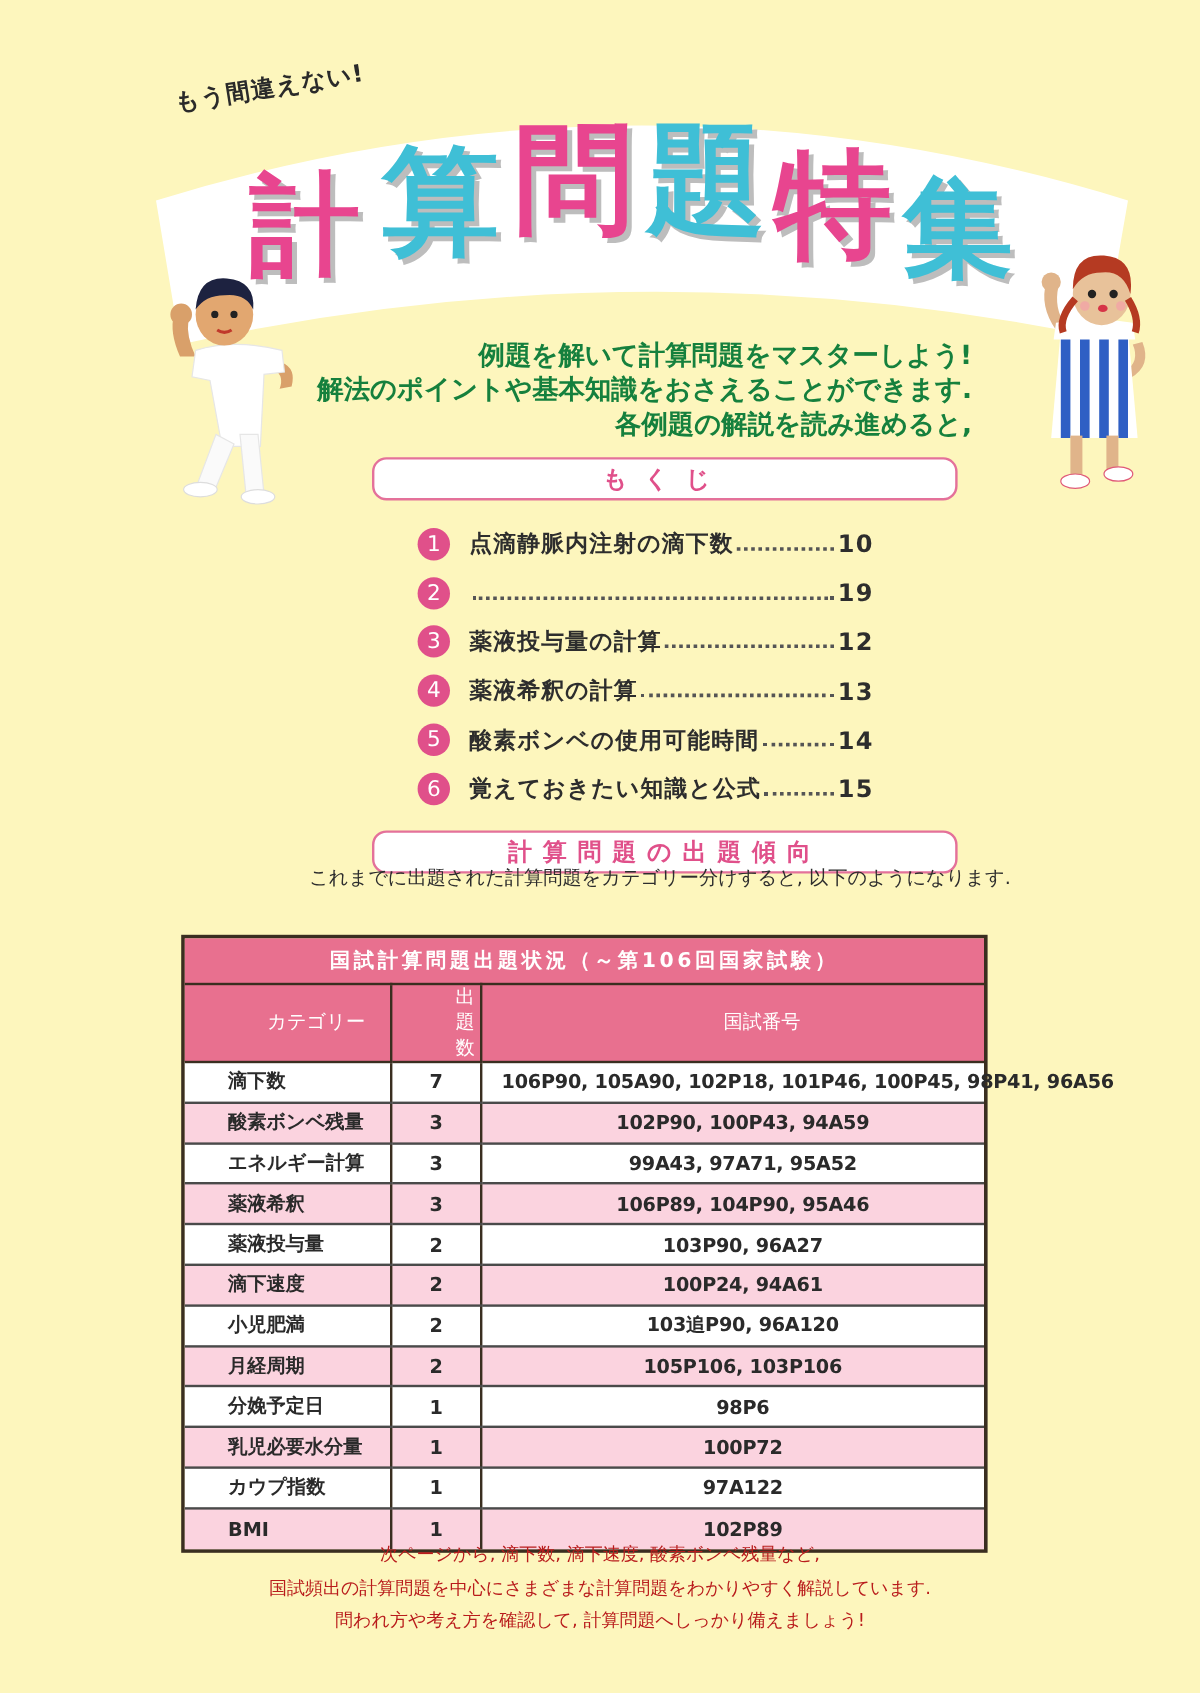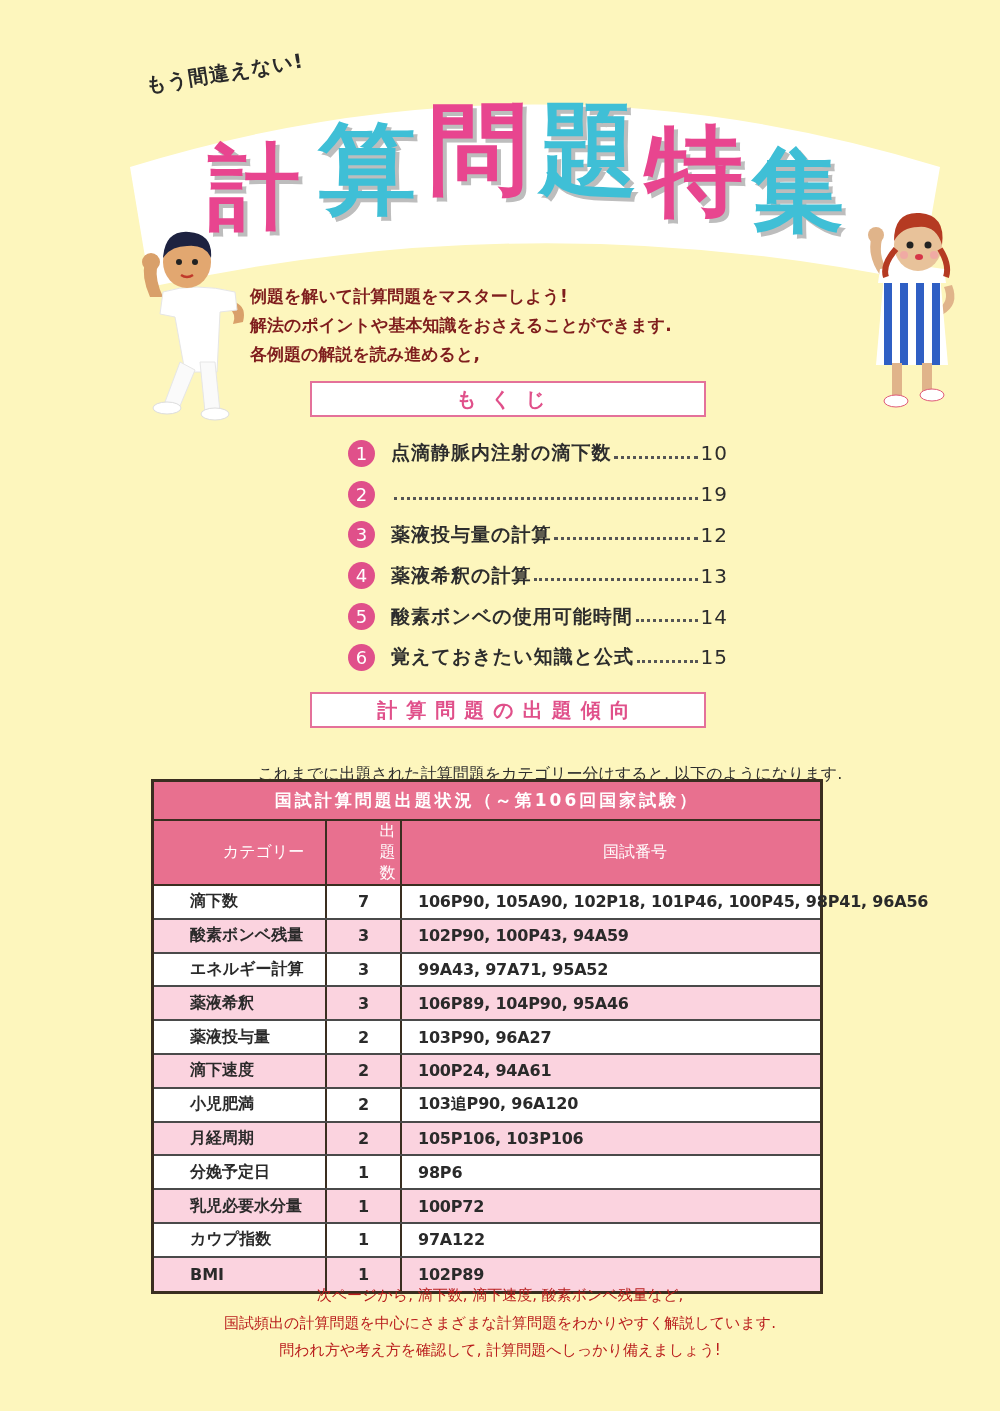--- a/index.html
+++ b/index.html
@@ -28,52 +28,52 @@
     text-shadow: 4px 4px 0 #bdbdbd;
     font-family: "DejaVu Sans", sans-serif;
   }
 
   
   .char { position: absolute; }
 
   
   .intro {
     position: absolute; left: 250px; width: 560px; top: 282px;
-    text-align: left; font-size: 17px; line-height: 29px; font-weight: bold;
-    color: #7f1d1d;
+    text-align: right; font-size: 22px; line-height: 29px; font-weight: bold;
+    color: #15803d;
   }
 
   
   .section-box {
-    position: absolute; left: 310px; width: 396px; height: 36px;
-    background: #fff; border: 2px solid #e4719a; border-radius: 0;
+    position: absolute; left: 310px; width: 488px; height: 36px;
+    background: #fff; border: 2px solid #e4719a; border-radius: 12px;
     color: #e0508a; font-size: 20px; letter-spacing: 14px; text-align: center;
     line-height: 32px; font-weight: bold;
   }
   .section-box.toc { top: 381px; }
   .section-box.trend { top: 692px; letter-spacing: 9px; }
 
   
   .toc-list { position: absolute; left: 348px; top: 433px; width: 380px; }
   .toc-item {
     display: flex; align-items: center; height: 40.8px;
     font-size: 19px; font-weight: bold; color: #2d2d2d;
   }
   .toc-num {
     width: 27px; height: 27px; border-radius: 50%;
     background: #e0508a; color: #fff; font-size: 18px; font-weight: normal;
     display: flex; align-items: center; justify-content: center;
     margin-right: 16px; flex-shrink: 0;
   }
   .toc-title { white-space: nowrap; letter-spacing: 1px; }
   .toc-dots { flex: 1; border-bottom: 3px dotted #555; margin: 0 3px; height: 0; position: relative; top: 4px; min-width: 20px; }
-  .toc-page { font-size: 20px; font-weight: normal; letter-spacing: 1px; }
+  .toc-page { font-size: 20px; font-weight: bold; letter-spacing: 1px; }
 
   .lead-text {
-    position: absolute; left: 150px; width: 800px; top: 764px;
+    position: absolute; left: 150px; width: 800px; top: 722px;
     text-align: center; font-size: 16px; color: #2d2d2d;
   }
 
   
   .table-wrap {
     position: absolute; left: 151px; top: 779px; width: 672px;
     border: 3px solid #3a2e20;
   }
   table { width: 100%; border-collapse: collapse; table-layout: fixed; }
   .t-caption td {
@@ -83,21 +83,21 @@
   }
   .t-head th {
     background: #e8708f; color: #fff; font-weight: normal; font-size: 16px;
     height: 33px; border-right: 2px solid #3a2e20; border-bottom: 2px solid #3a2e20; padding-left: 48px;
   }
   .t-head th:last-child { border-right: none; }
   tbody td {
     height: 33.8px; font-size: 16px; font-weight: bold; color: #2a2a2a;
     border-right: 2px solid #3a2e20; border-bottom: 2px solid #4a4a4a;
   }
-  tbody td:last-child { border-right: none; }
+  tbody td:last-child { border-right: none; text-align: center; }
   tbody tr:last-child td { border-bottom: none; }
   tbody tr:nth-child(even) td { background: #fbd3df; }
   tbody tr:nth-child(odd) td { background: #ffffff; }
   td.c-cat { padding-left: 36px; }
   td.c-cnt { text-align: center; }
   td.c-ids { padding-left: 16px; white-space: nowrap; letter-spacing: -0.2px; }
 
   .closing {
     position: absolute; left: 150px; width: 700px; top: 1282px;
     text-align: center; font-size: 15px; line-height: 27.5px; color: #b91c1c;

